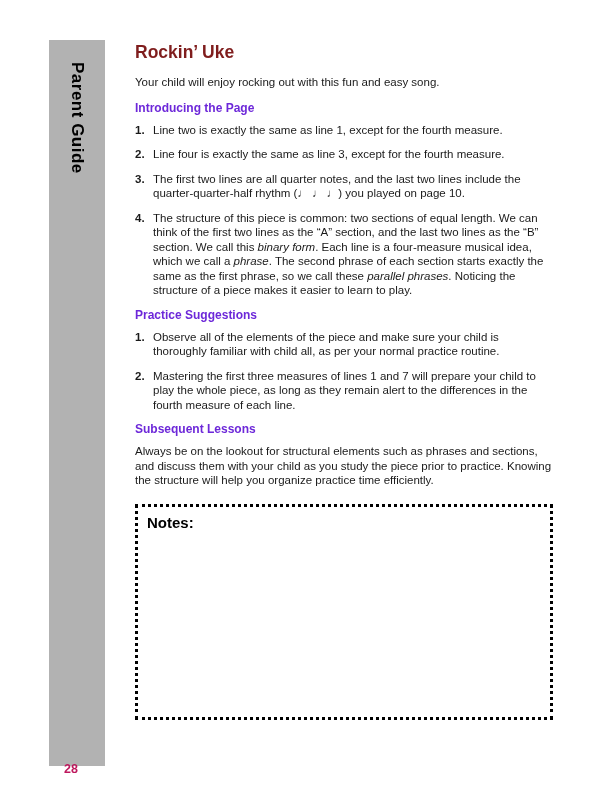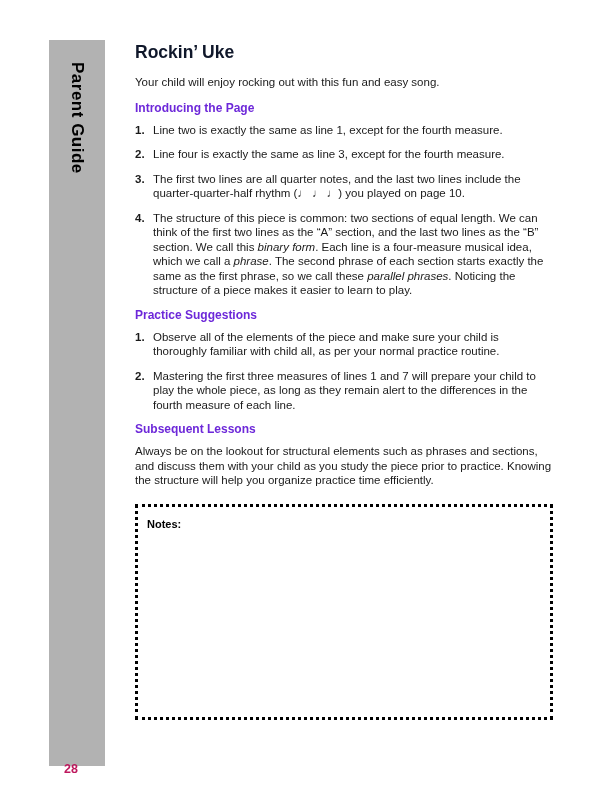--- a/index.html
+++ b/index.html
@@ -32,21 +32,21 @@
 
   
   .content {
     position: absolute;
     left: 135px; top: 42px;
     width: 418px;
   }
   h1.title {
     font-size: 17.5px;
     font-weight: bold;
-    color: #0f172a;
+    color: #7f1d1d;
     margin-bottom: 12px;
   }
   p.body-text {
     font-size: 11.5px;
     line-height: 14.5px;
     margin-bottom: 11px;
   }
   h2.subhead {
     font-size: 12px;
     font-weight: bold;
@@ -71,21 +71,21 @@
 
   
   .notes-box {
     margin-top: 16px;
     width: 418px;
     height: 216px;
     border: 3px dotted #000;
     padding: 7px 9px;
   }
   .notes-label {
-    font-size: 11px;
+    font-size: 15px;
     font-weight: bold;
     color: #000;
   }
 
   .page-number {
     position: absolute;
     left: 64px; top: 762px;
     font-size: 12.5px;
     font-weight: bold;
     color: #be185d;

